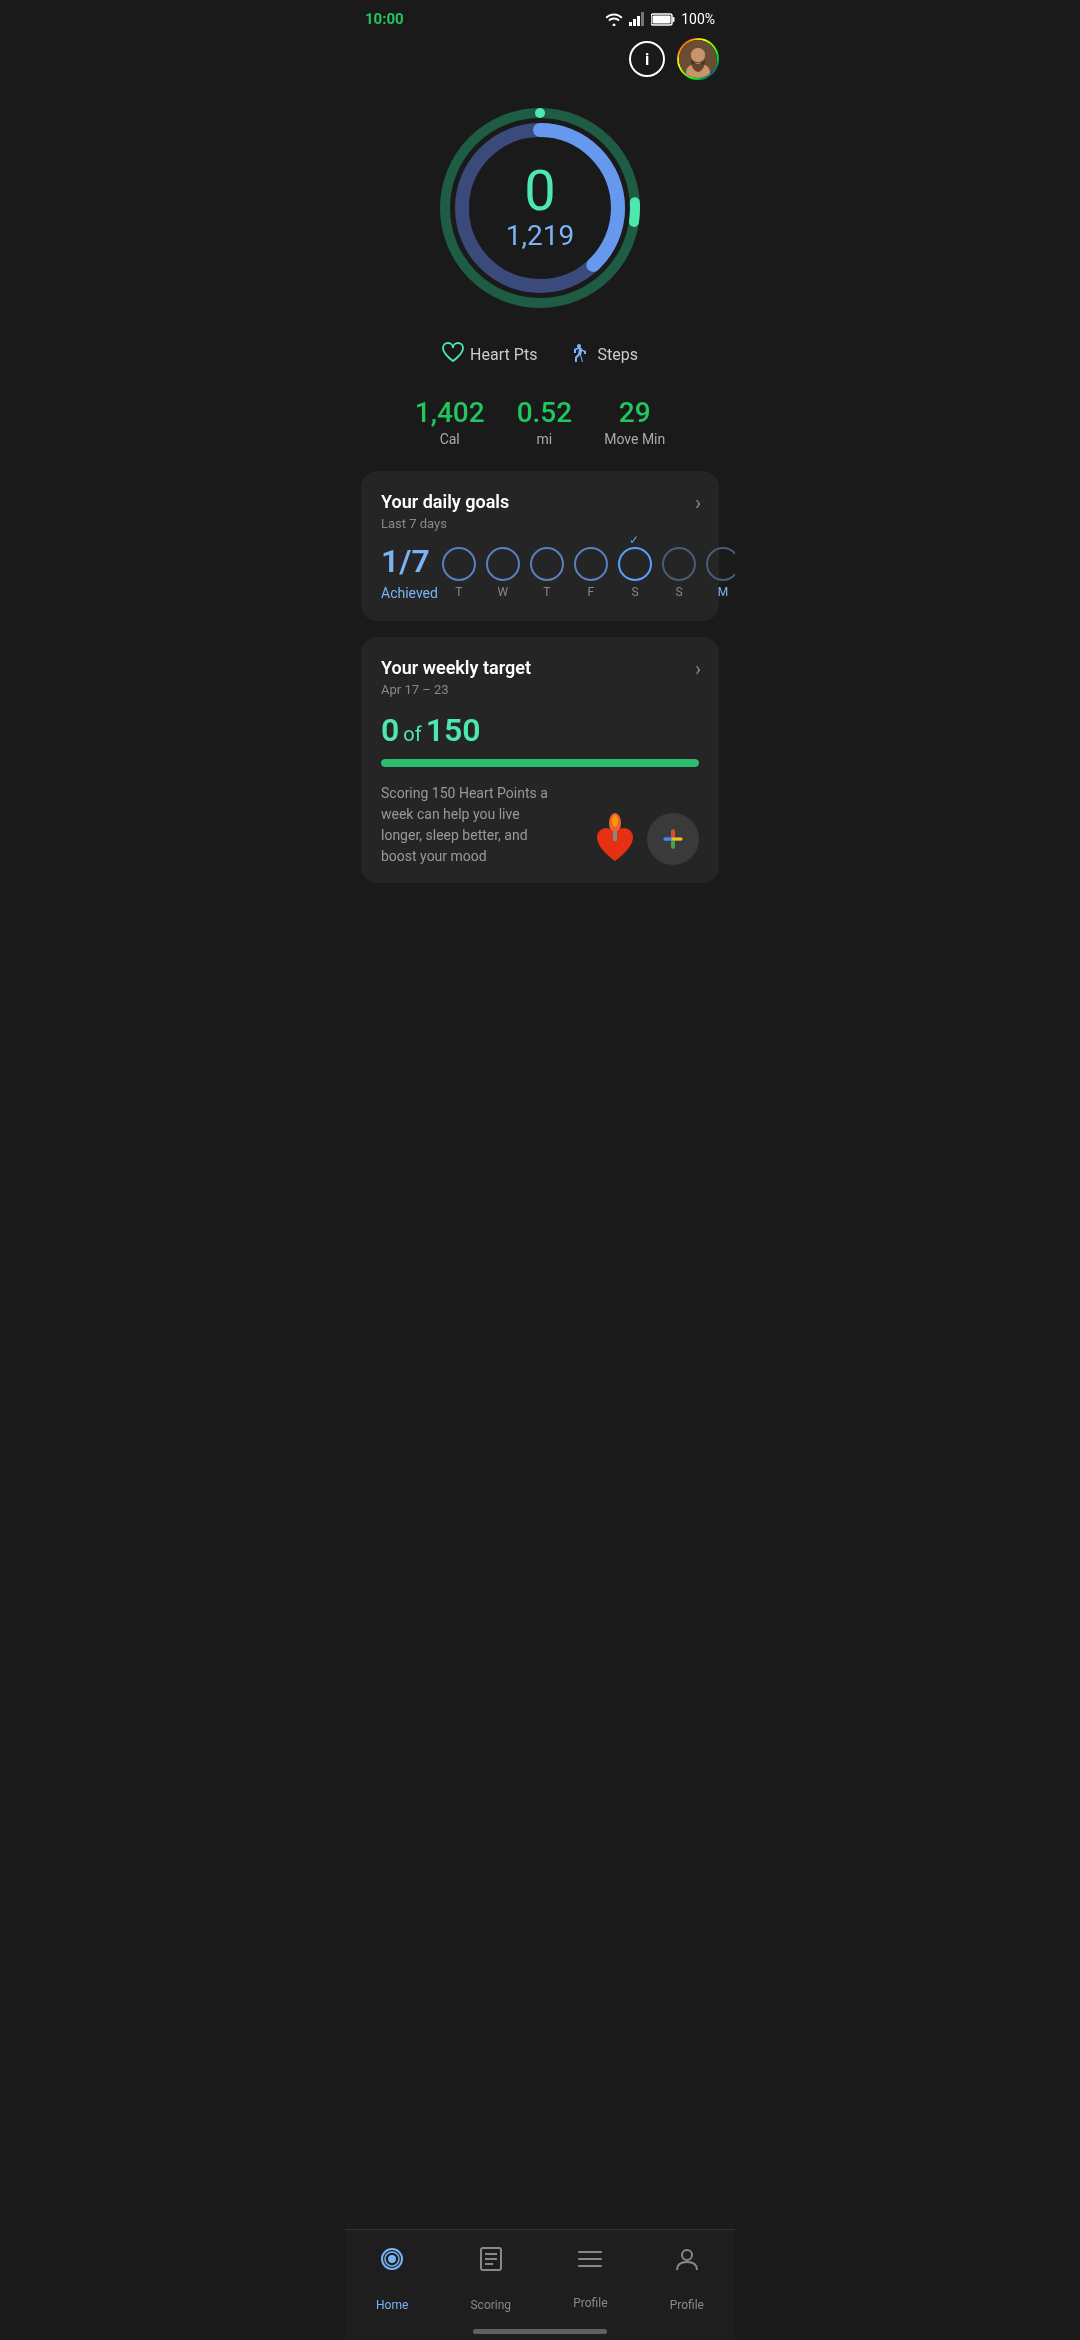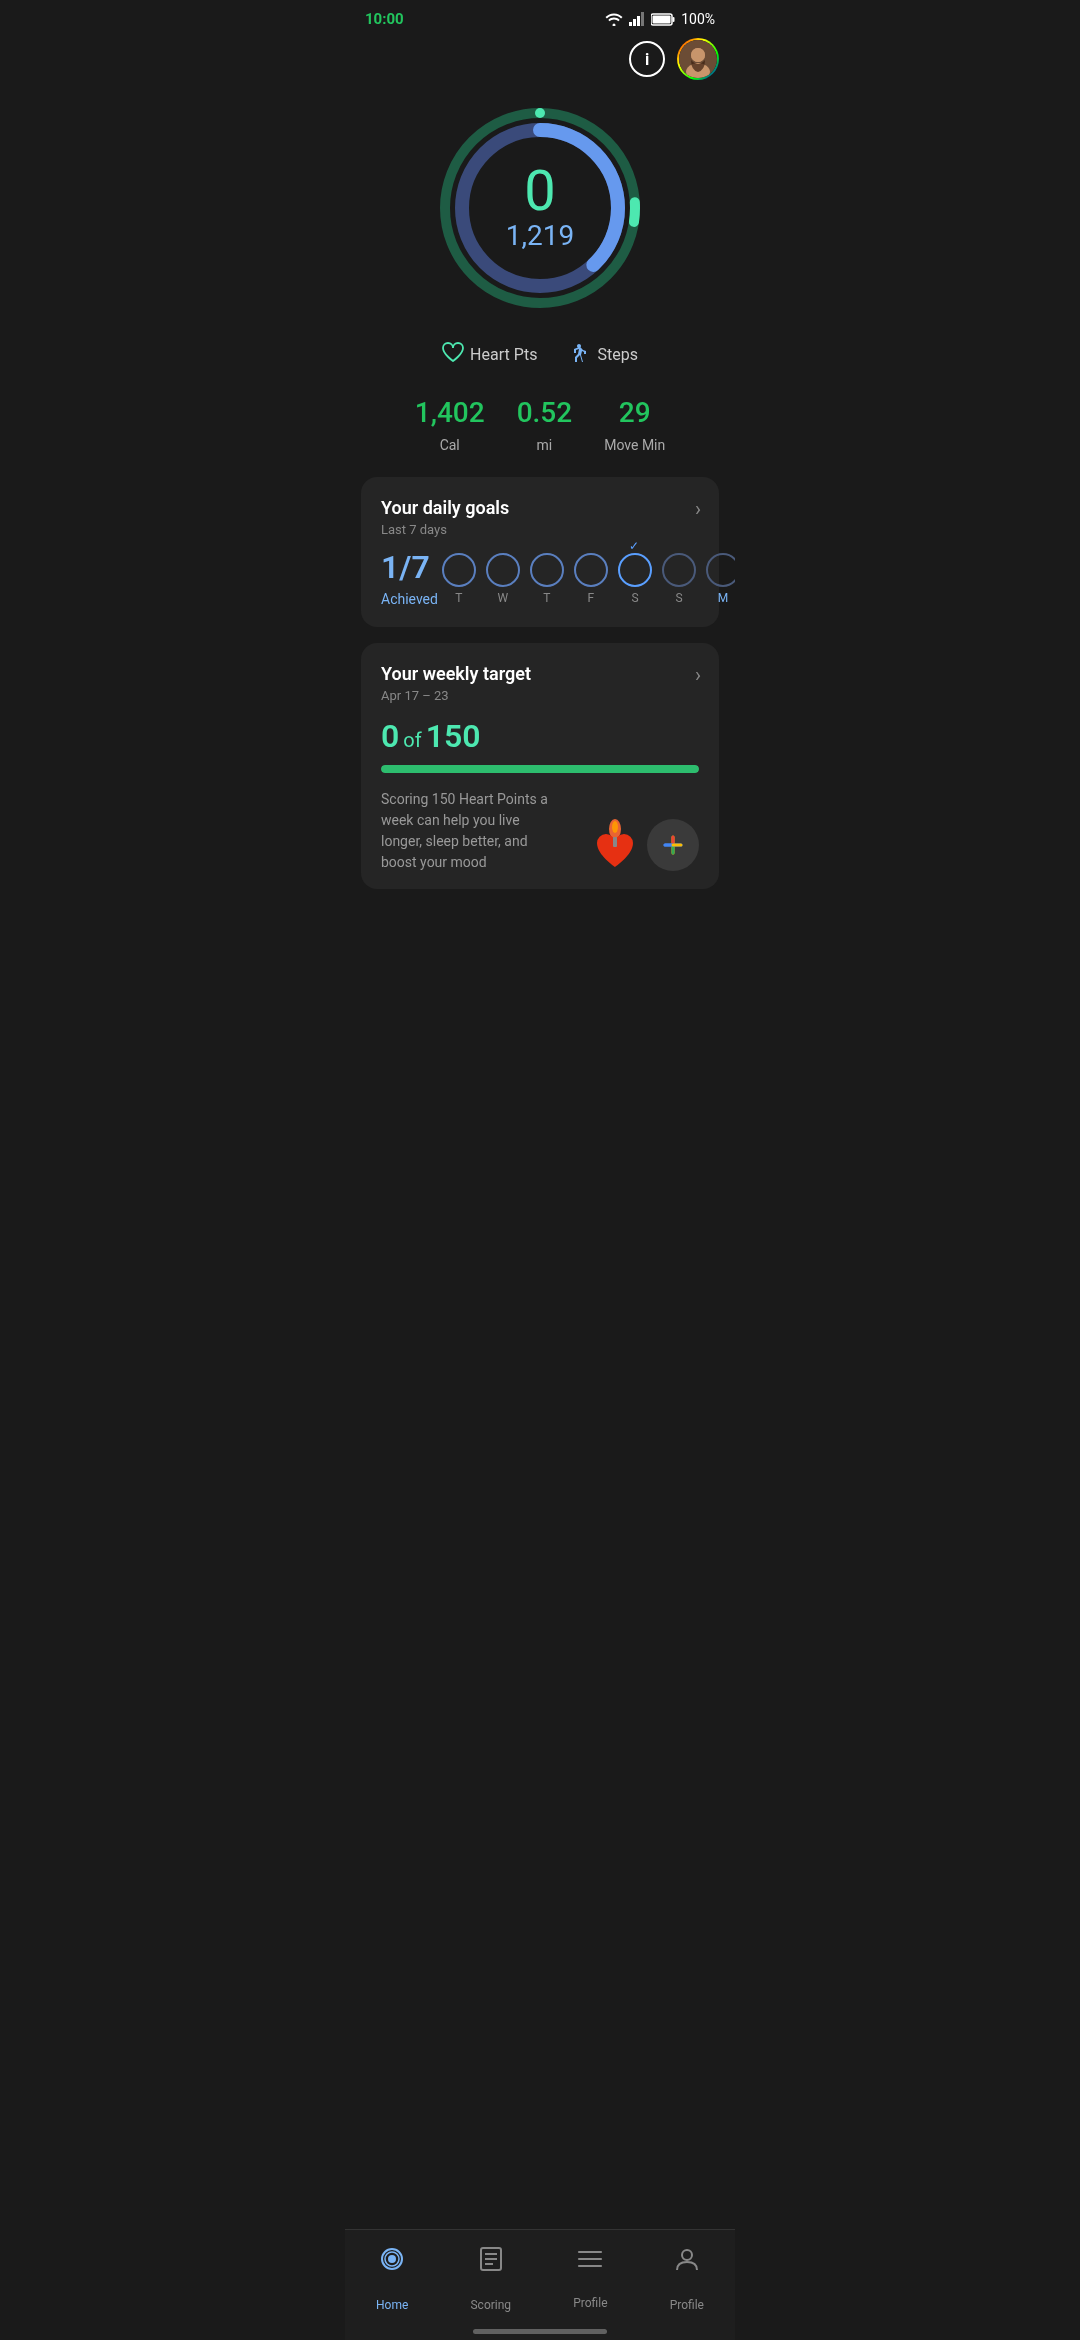--- a/index.html
+++ b/index.html
@@ -124,21 +124,21 @@
       align-items: center;
     }
     .stat-value {
       font-size: 28px;
       font-weight: 500;
       color: #22c55e;
     }
     .stat-label {
       font-size: 14px;
       color: #aaa;
-      margin-top: 8px;
+      margin-top: 2px;
     }
 
     
     .card {
       background: #252525;
       border-radius: 16px;
       margin: 0 16px 16px;
       padding: 20px;
       position: relative;
     }

